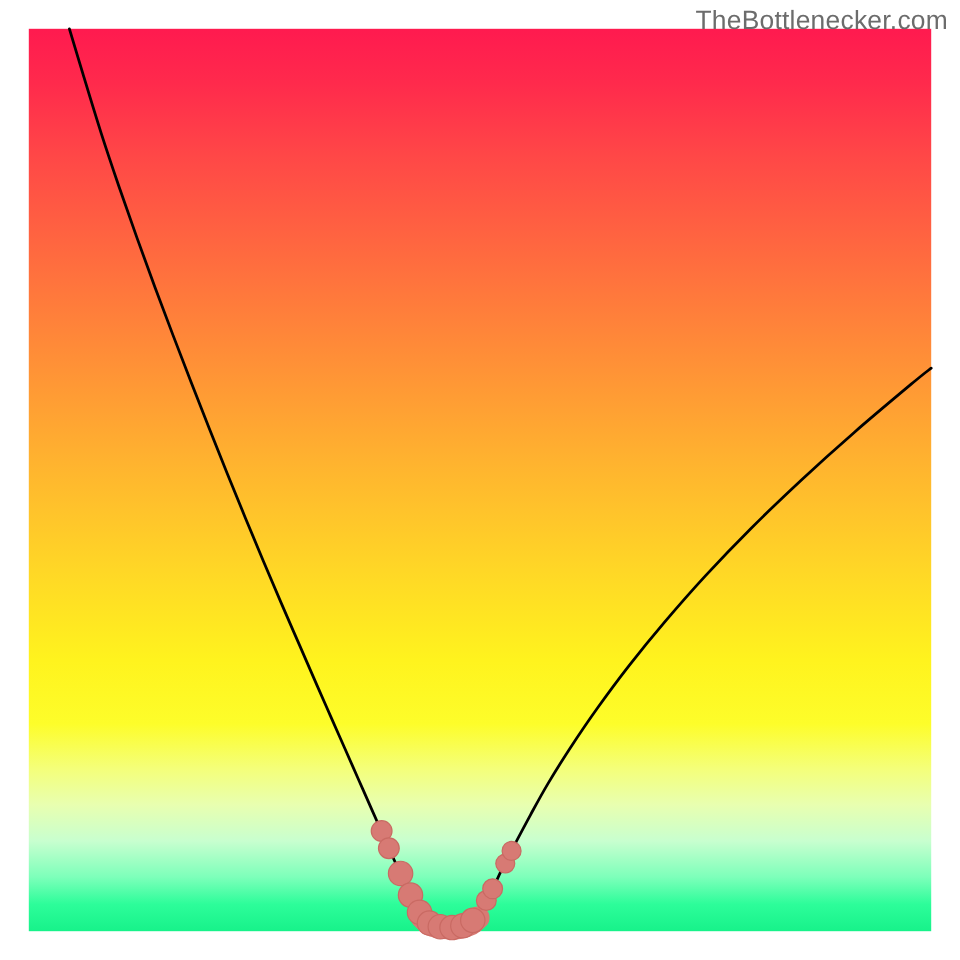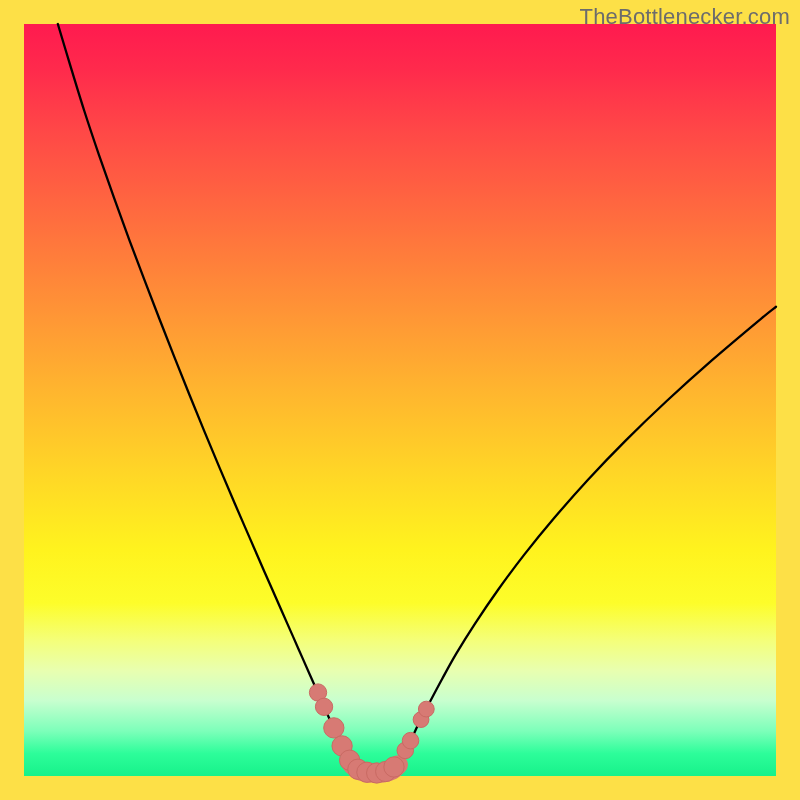--- a/index.html
+++ b/index.html
@@ -10,21 +10,21 @@
     background: #000;
     overflow: hidden;
     font-family: Arial, Helvetica, sans-serif;
   }
   .frame {
     position: absolute;
     top: 0;
     left: 0;
     width: 800px;
     height: 800px;
-    background: #fde047;
+    background: #ffffff;
   }
   .plot-bg {
     position: absolute;
     top: 24px;
     left: 24px;
     width: 752px;
     height: 752px;
     background: linear-gradient(
       to bottom,
       #ff1a4f 0%,

